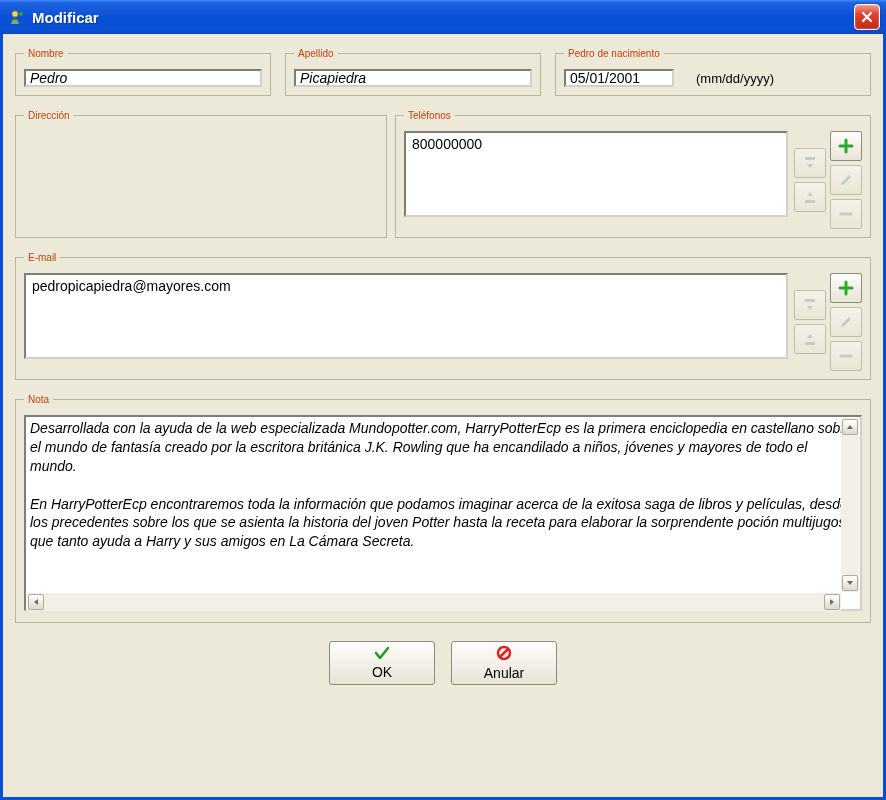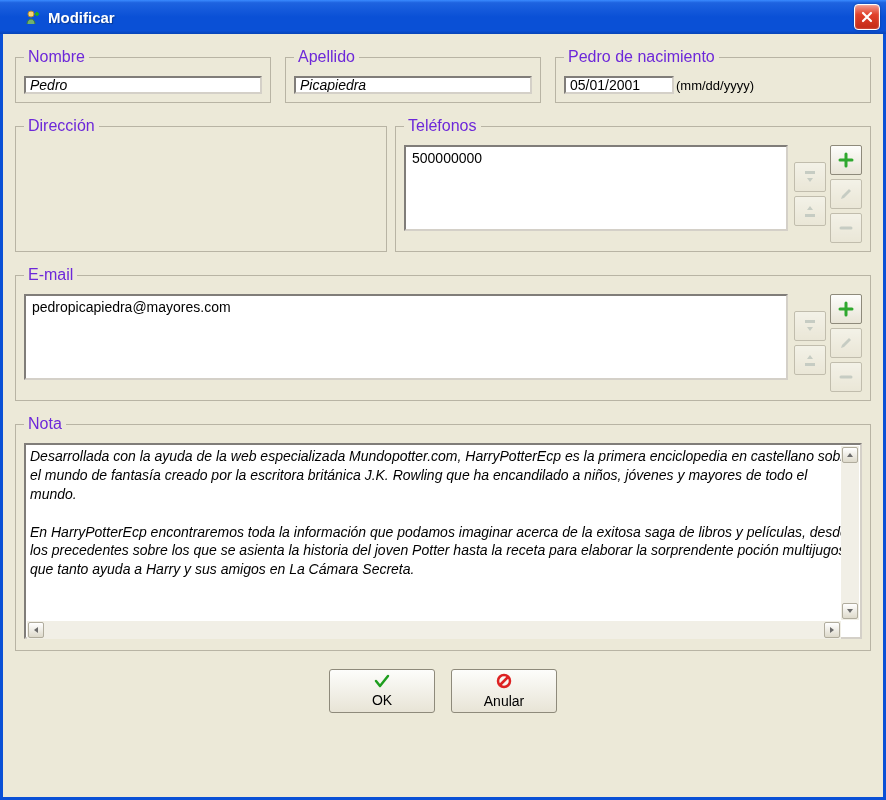--- a/index.html
+++ b/index.html
@@ -10,21 +10,21 @@
     background: #ece9d8;
     width: 886px;
     height: 800px;
     overflow: hidden;
   }
   .titlebar {
     height: 34px;
     background: linear-gradient(to bottom, #3a8bff 0%, #1e63e0 8%, #0a50d6 50%, #0a50d6 90%, #0844b8 100%);
     display: flex;
     align-items: center;
-    padding: 0 6px 0 24px;
+    padding: 0 6px 0 8px;
     color: #fff;
     font-weight: bold;
     font-size: 15px;
     text-shadow: 1px 1px 1px rgba(0,0,0,0.3);
   }
   .titlebar .app-icon {
     width: 18px; height: 18px; margin-right: 6px;
     display: inline-flex; align-items: center; justify-content: center;
   }
   .titlebar .title { flex: 1; }
@@ -48,43 +48,43 @@
     position: relative;
   }
   fieldset {
     border: 1px solid #b8b4a4;
     background: #ece9d8;
     margin: 0;
     padding: 10px 8px 8px 8px;
     position: relative;
   }
   fieldset legend {
-    font-size: 16px;
-    color: #6d28d9;
+    font-size: 10px;
+    color: #c2410c;
     background: #ece9d8;
     padding: 0 4px;
   }
   input[type=text], textarea, .listbox {
     font-family: Tahoma, sans-serif;
     font-size: 14px;
     border: 2px inset #d4d0c8;
     background: #fff;
     padding: 2px 4px;
     outline: none;
   }
   .row-top {
     display: flex;
     gap: 14px;
     margin-bottom: 14px;
   }
   .row-top .fs-name { flex: 0 0 256px; }
   .row-top .fs-last { flex: 0 0 256px; }
   .row-top .fs-dob  { flex: 1; }
   .row-top input { width: 100%; height: 18px; font-style: italic; }
-  .dob-wrap { display: flex; align-items: center; gap: 2px; }
+  .dob-wrap { display: flex; align-items: center; gap: 22px; }
   .dob-wrap input { width: 110px; font-style: normal; }
   .dob-hint { color: #000000; font-size: 13px; }
 
   .row-mid {
     display: flex;
     gap: 8px;
     margin-bottom: 14px;
   }
   .fs-addr { flex: 0 0 372px; }
   .fs-tel  { flex: 1; }
@@ -186,21 +186,21 @@
   </div>
 
   <div class="row-mid">
     <fieldset class="fs-addr">
       <legend>Dirección</legend>
     </fieldset>
     <fieldset class="fs-tel">
       <legend>Teléfonos</legend>
       <div class="tel-inner">
         <div class="listbox">
-          <div class="item">500000000</div>
+          <div class="item">800000000</div>
         </div>
         <div class="btncol2">
           <div class="vcol">
             <div class="smbtn disabled">
               <svg width="14" height="14" viewBox="0 0 14 14">
                   <rect x="2" y="1" width="10" height="3" fill="#9aa"></rect>
                   <path d="M7 12l-3-4h6z" fill="#9aa"></path>
                 </svg>
             </div>
             <div class="smbtn disabled">

